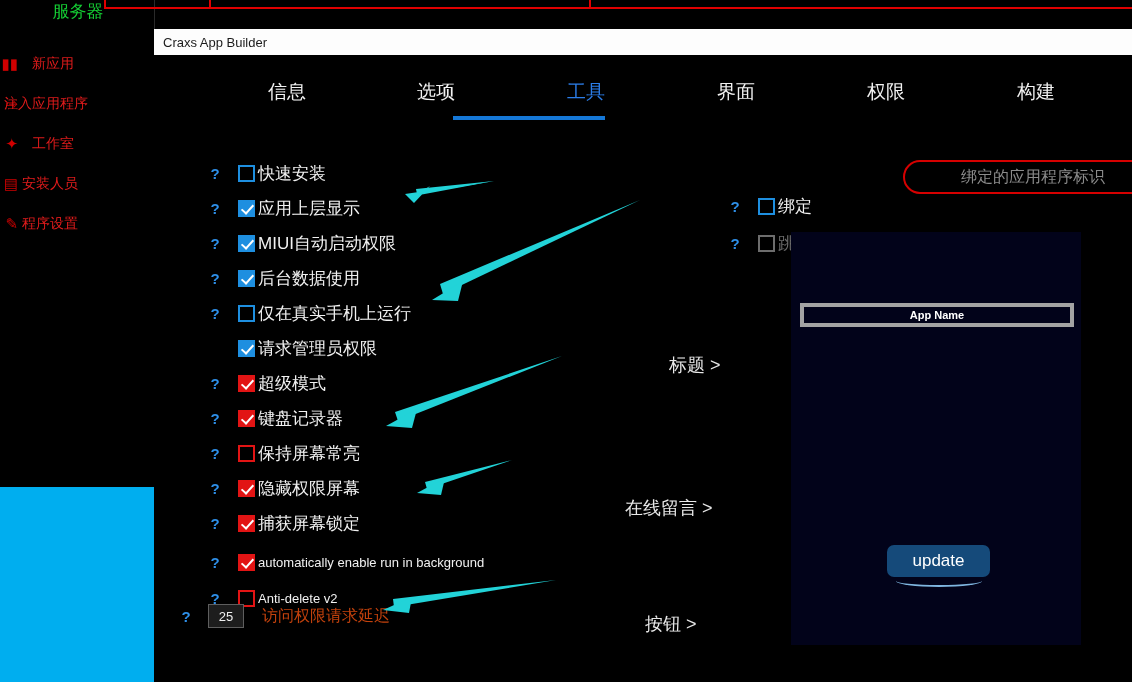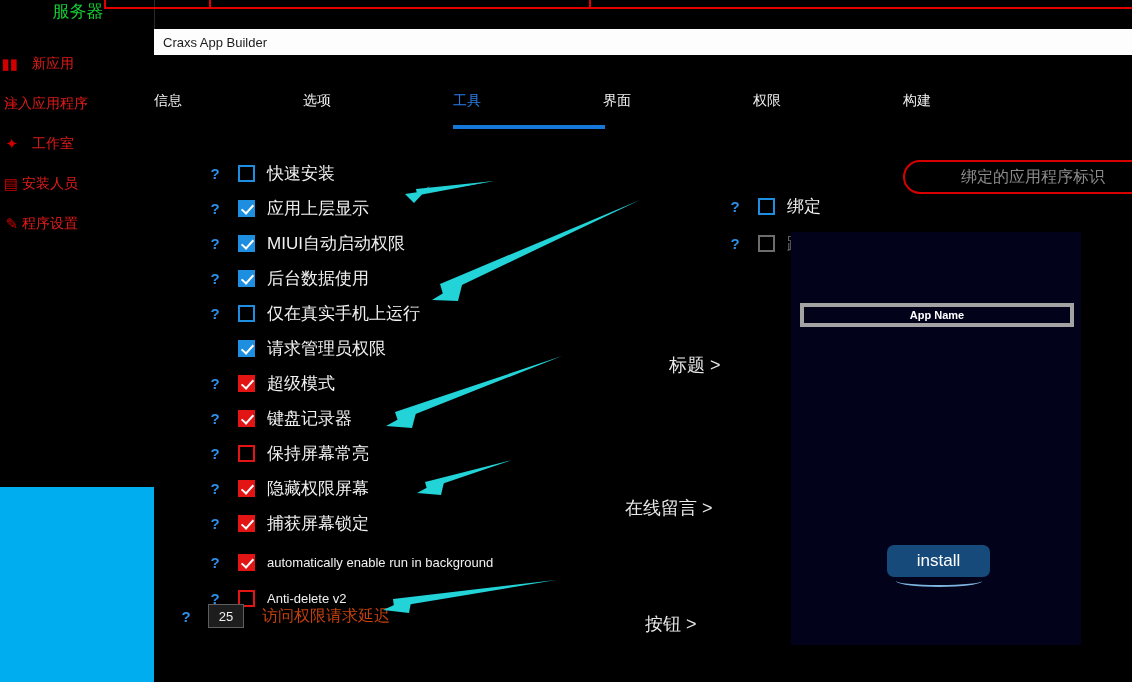--- a/index.html
+++ b/index.html
@@ -61,22 +61,22 @@
     color: #1b1b1b; font-size: 13px; margin-left: 9px; white-space: nowrap;
   }
   .window-body {
     position: absolute; left: 0; top: 26px; width: 978px; height: 627px;
     background: #000;
   }
 
   
   .tabs { position: absolute; left: 0; top: 14px; width: 978px; height: 58px; }
   .tab {
-    position: absolute; top: 9px; height: 46px; display: flex;
-    align-items: center; justify-content: flex-start; font-size: 14px;
+    position: absolute; top: 0; height: 46px; display: flex;
+    align-items: center; justify-content: flex-end; font-size: 19px;
     color: #f2f2f2; white-space: nowrap; cursor: pointer;
   }
   .tab.active { color: #2b7de9; }
   .tab .underline {
     position: absolute; left: 50%; transform: translateX(-50%); bottom: -5px;
     width: 152px; height: 4px; background: #1578d8; display: none;
   }
   .tab.active .underline { display: block; }
 
   
@@ -97,21 +97,21 @@
   .cb.blue.on { background: #1e8fe0; }
   .cb.red { border: 2px solid #e21414; background: #000; }
   .cb.red.on { background: #e21414; }
   .cb.gray { border: 2px solid #6d6d6d; background: #000; }
   .cb.on::after {
     content: ""; position: absolute; left: 4px; top: 0px;
     width: 5px; height: 10px; border: solid #fff;
     border-width: 0 2px 2px 0; transform: rotate(42deg);
   }
   .cb-label {
-    color: #f1f1f1; font-size: 17px; margin-left: 12px; white-space: nowrap;
+    color: #f1f1f1; font-size: 17px; margin-left: 3px; white-space: nowrap;
   }
   .cb-label.small { font-size: 13px; }
   .cb-label.dim { color: #6d6d6d; }
 
   
   .delay-row { position: absolute; left: 180px; top: 604px; display: flex; align-items: center; }
   .delay-input {
     width: 36px; height: 24px; background: #1d1d1d; border: 1px solid #5e5e5e;
     color: #efefef; font-size: 13px; text-align: center; line-height: 24px;
     margin-left: 16px; box-sizing: border-box;
@@ -330,21 +330,21 @@
   </div>
 
   <div class="delay-row">
     <span class="q">?</span>
     <span class="delay-input">25</span>
     <span class="delay-label">访问权限请求延迟</span>
   </div>
 
   <div class="preview">
     <div class="pv-appname">App Name</div>
-    <div class="pv-install">install</div>
+    <div class="pv-install">update</div>
     <div class="pv-install-shadow"></div>
   </div>
 
   <svg class="arrows" viewBox="0 0 1132 682">
     <g fill="#22d3d8">
       <polygon points="494,181 414,196 430,186 414,203 405,194"></polygon>
       <polygon points="494,181 417,194 416,189"></polygon>
       <polygon points="640,200 443,294 440,284"></polygon>
       <polygon points="432,300 463,281 458,301"></polygon>
       <polygon points="562,356 398,421 395,412"></polygon>

